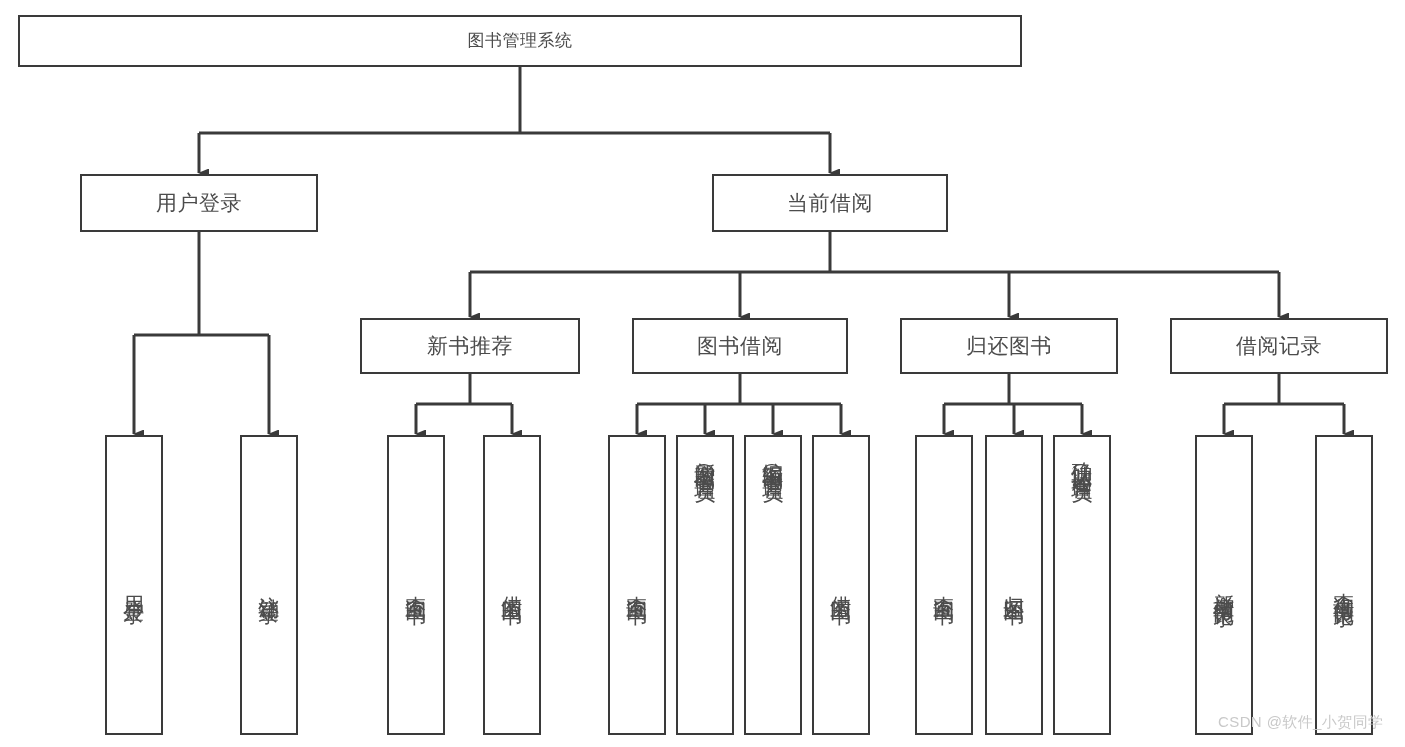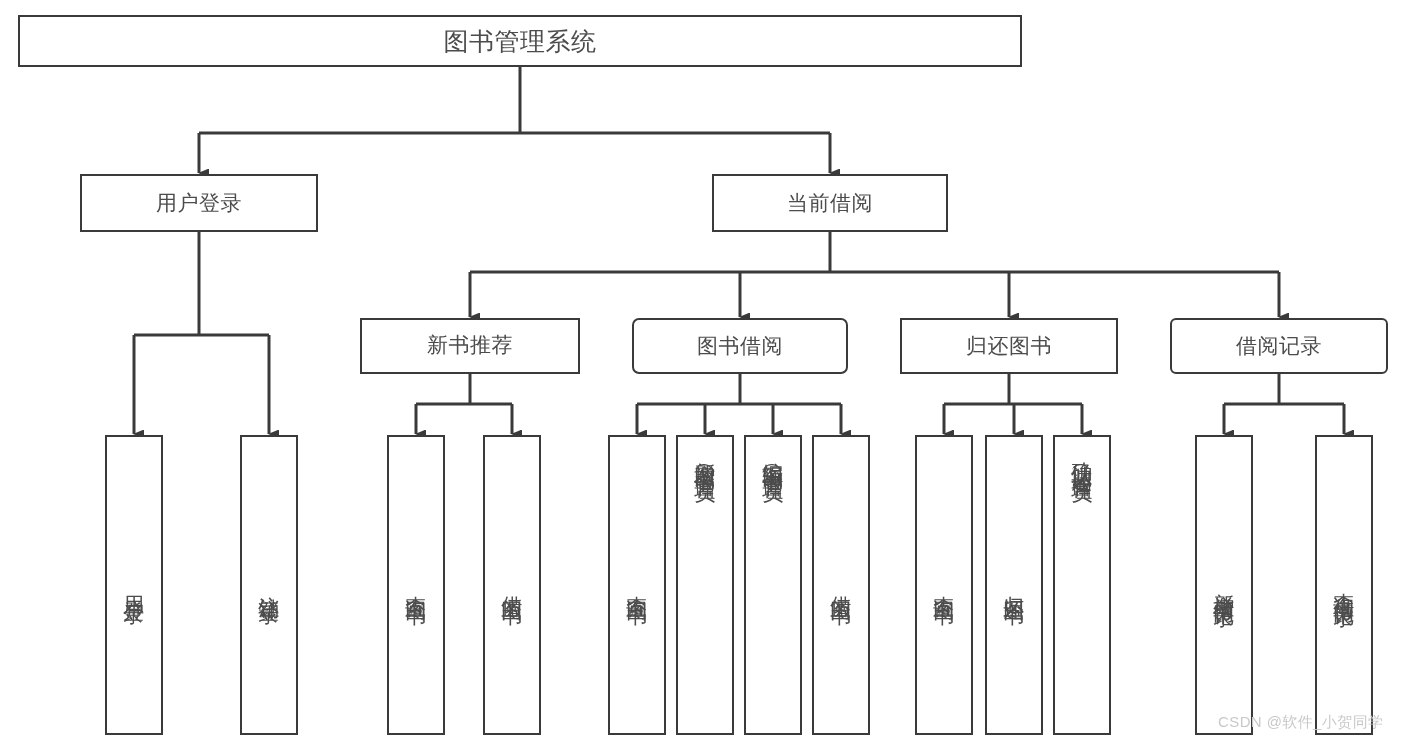--- a/index.html
+++ b/index.html
@@ -39,21 +39,21 @@
     color: #4c4c4c;
     line-height: 1.12;
     text-align: center;
     white-space: pre-wrap;
   }
   .node.horiz .label {
     font-size: 21px;
     letter-spacing: 0.5px;
   }
   .node.root .label {
-    font-size: 25px;
+    font-size: 17px;
   }
   .node.vert {
     align-items: flex-start;
     justify-content: center;
     padding-top: 8px;
   }
   .node.vert.centered {
     align-items: center;
     padding-top: 0;
   }
@@ -123,30 +123,30 @@
   <div id="nodes-layer">
       <div class="node root horiz" style="left: 18px; top: 15px; width: 1004px; height: 52px;">
         <span class="label">图书管理系统</span>
       </div>
       <div class="node horiz" style="left: 80px; top: 174px; width: 238px; height: 58px;">
         <span class="label">用户登录</span>
       </div>
       <div class="node horiz" style="left: 712px; top: 174px; width: 236px; height: 58px;">
         <span class="label">当前借阅</span>
       </div>
-      <div class="node horiz" style="left: 360px; top: 318px; width: 220px; height: 56px; font-family: Liberation Serif, serif;">
+      <div class="node horiz" style="left: 360px; top: 318px; width: 220px; height: 56px;">
         <span class="label">新书推荐</span>
       </div>
-      <div class="node horiz" style="left: 632px; top: 318px; width: 216px; height: 56px; border-radius: 7px;">
+      <div class="node horiz" style="left: 632px; top: 318px; width: 216px; height: 56px;">
         <span class="label">图书借阅</span>
       </div>
       <div class="node horiz" style="left: 900px; top: 318px; width: 218px; height: 56px;">
         <span class="label">归还图书</span>
       </div>
-      <div class="node horiz" style="left: 1170px; top: 318px; width: 218px; height: 56px; border-radius: 6px;">
+      <div class="node horiz" style="left: 1170px; top: 318px; width: 218px; height: 56px;">
         <span class="label">借阅记录</span>
       </div>
       <div class="node vert centered" style="left: 105px; top: 435px; width: 58px; height: 300px;">
         <span class="label">用户登录</span>
       </div>
       <div class="node vert centered" style="left: 240px; top: 435px; width: 58px; height: 300px;">
         <span class="label">注销登录</span>
       </div>
       <div class="node vert centered" style="left: 387px; top: 435px; width: 58px; height: 300px;">
         <span class="label">查询图书</span>

